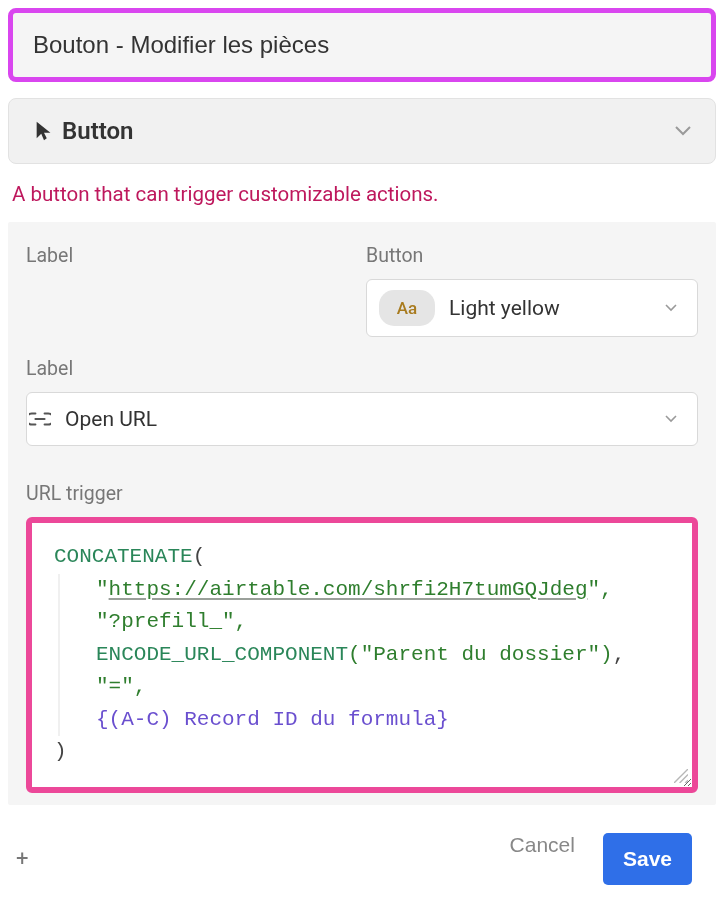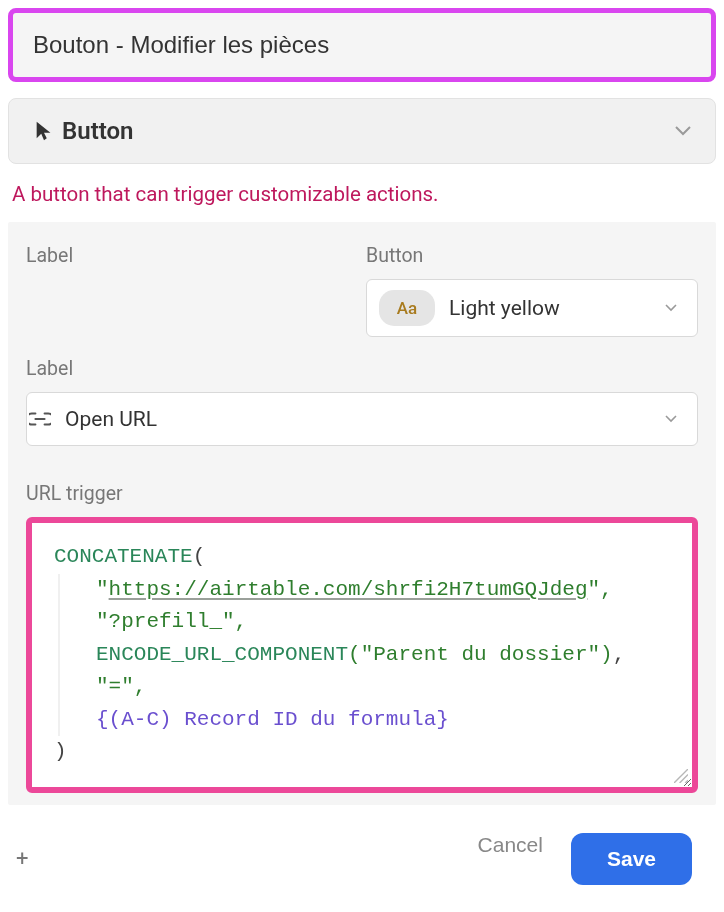--- a/index.html
+++ b/index.html
@@ -139,22 +139,22 @@
       border: none;
       cursor: pointer;
       font-weight: 500;
     }
     .save-btn {
       font-size: 21px;
       font-weight: 600;
       color: #fff;
       background: #2f6fe8;
       border: none;
-      padding: 14px 36px;
-      border-radius: 12px;
+      padding: 14px 20px;
+      border-radius: 5px;
       cursor: pointer;
     }
   </style>
 </head>
 <body>
 
 <div class="container">
 
   <input class="field-name-input" value="Bouton - Modifier les pièces" style="">
 

